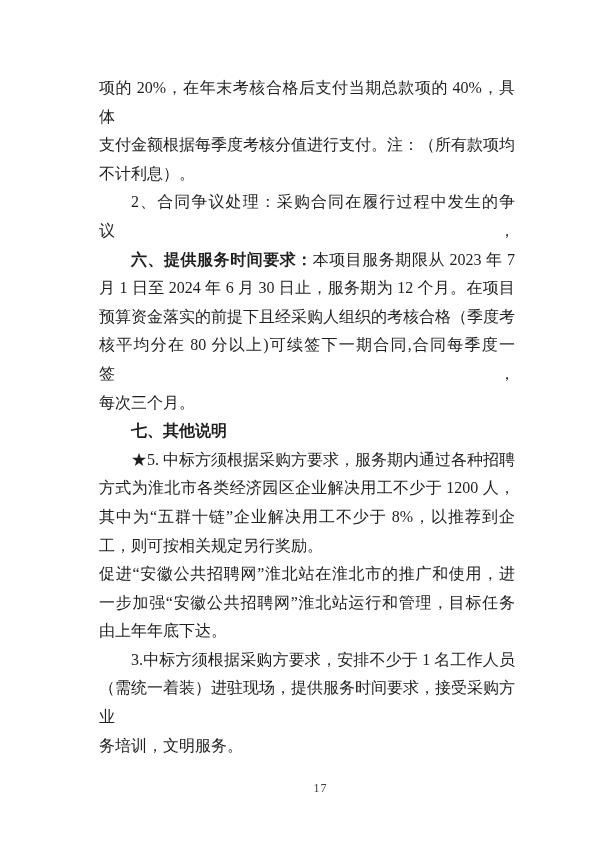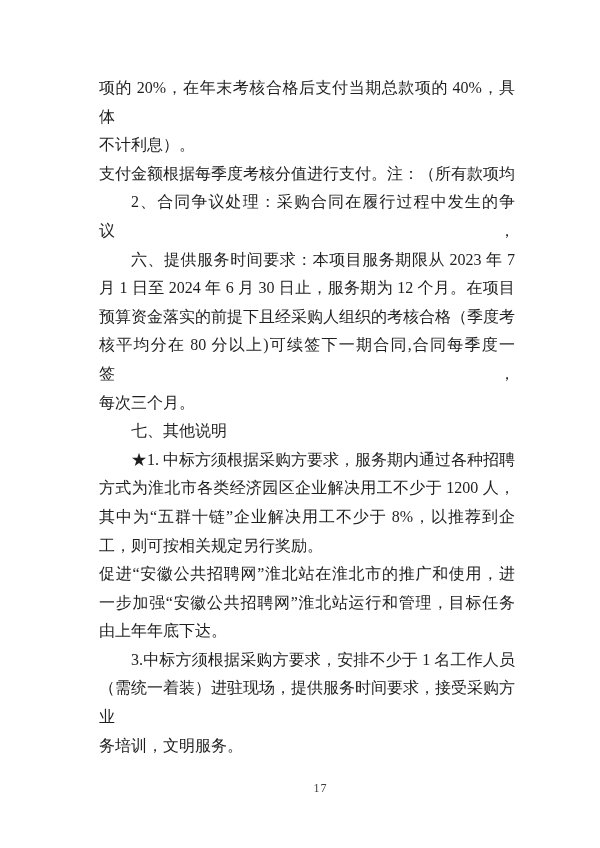--- a/index.html
+++ b/index.html
@@ -24,52 +24,52 @@
     line-height:28.6px;
     min-height:28.6px;
     text-align:left;
     margin-left:14px;
   }
   .j {
     text-align:justify;
     text-align-last:justify;
   }
   .ind { text-indent:2em; }
-  .b { font-weight:normal; }
+  .b { font-weight:bold; }
   .pageno {
     position:absolute;
     left:0; right:0; top:781px;
     text-align:center;
     font-size:12px;
     color:#3c3c3c;
     letter-spacing:1px;
     padding-left:41px;
   }
 </style>
 </head>
 <body>
 
 <div class="page">
   <div class="content">
 
     <div class="line j">项的 20%，在年末考核合格后支付当期总款项的 40%，具体</div>
+    <div class="line j">支付金额根据每季度考核分值进行支付。注：（所有款项均</div>
     <div class="line">不计利息）。</div>
-    <div class="line j">支付金额根据每季度考核分值进行支付。注：（所有款项均</div>
 
     <div class="line j ind">2、合同争议处理：采购合同在履行过程中发生的争议，</div>
 
     <div class="line j ind"><span class="b">六、提供服务时间要求：</span><span>本项目服务期限从 2023 年 7</span></div>
     <div class="line j">月 1 日至 2024 年 6 月 30 日止，服务期为 12 个月。在项目</div>
     <div class="line j">预算资金落实的前提下且经采购人组织的考核合格（季度考</div>
     <div class="line j">核平均分在 80 分以上)可续签下一期合同,合同每季度一签，</div>
     <div class="line">每次三个月。</div>
 
     <div class="line ind"><span class="b">七、其他说明</span></div>
 
-    <div class="line j ind">★1. 中标方须根据采购方要求，服务期内通过各种招聘</div>
+    <div class="line j ind">★5. 中标方须根据采购方要求，服务期内通过各种招聘</div>
     <div class="line j">方式为淮北市各类经济园区企业解决用工不少于 1200 人，</div>
     <div class="line j">其中为“五群十链”企业解决用工不少于 8%，以推荐到企</div>
     <div class="line">工，则可按相关规定另行奖励。</div>
 
     <div class="line j">促进“安徽公共招聘网”淮北站在淮北市的推广和使用，进</div>
     <div class="line j">一步加强“安徽公共招聘网”淮北站运行和管理，目标任务</div>
     <div class="line">由上年年底下达。</div>
 
     <div class="line j ind">3.中标方须根据采购方要求，安排不少于 1 名工作人员</div>
     <div class="line j">（需统一着装）进驻现场，提供服务时间要求，接受采购方业</div>

